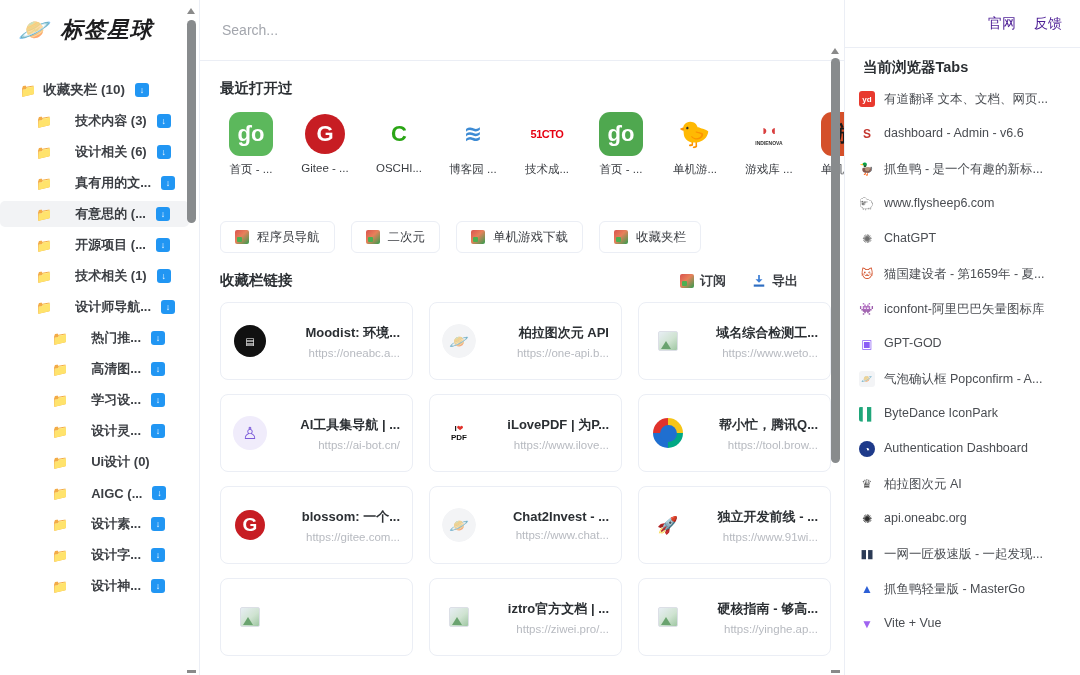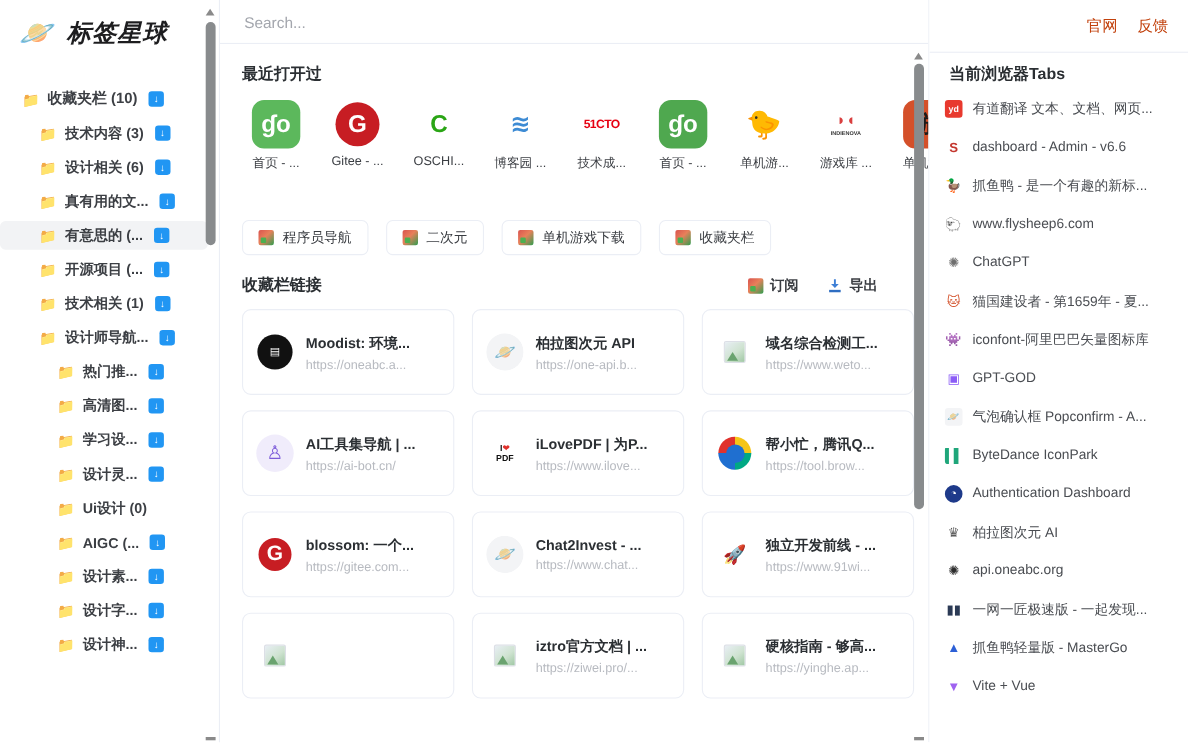--- a/index.html
+++ b/index.html
@@ -48,21 +48,21 @@
   }
   .dl-badge {
     width: 14px; height: 14px; flex: 0 0 14px;
     background: #2196f3; border-radius: 3px;
     color: #fff; font-size: 9px; line-height: 14px; text-align: center;
     margin-left: 3px;
   }
   .depth-0 { padding-left: 20px; }
   .depth-1 { padding-left: 36px; }
   .depth-2 { padding-left: 52px; }
-  .depth-1 .label, .depth-2 .label { font-size: 13px; }
+  .depth-1 .label, .depth-2 .label { font-size: 13px; margin-left: 16px; }
   .depth-0 .label { font-size: 13.5px; }
 
   
   .sb {
     position: absolute; width: 11px;
     background: transparent;
   }
   .sb .arrow-up {
     position: absolute; top: 0; left: 1px;
     width: 0; height: 0;
@@ -91,21 +91,21 @@
     background: #fff;
     display: flex;
   }
   .center {
     width: 645px; flex: 0 0 645px;
     height: 675px; position: relative;
     border-right: 1px solid #ebeef5;
     overflow: hidden;
   }
   .topbar {
-    height: 40px;
+    height: 61px;
     border-bottom: 1px solid #ebeef5;
     display: flex; align-items: center;
     padding-left: 22px;
   }
   .search-input {
     border: none; outline: none; background: transparent;
     font-size: 14px; color: #333;
     font-family: "Liberation Sans", sans-serif;
     width: 420px;
   }
@@ -115,21 +115,21 @@
     position: absolute; right: 0; top: 0; height: 48px;
     display: flex; align-items: center; gap: 18px;
     padding-right: 18px;
     border-bottom: 1px solid #ebeef5;
     background: #fff;
     z-index: 4;
     width: 235px;
     justify-content: flex-end;
   }
   .top-link {
-    font-size: 14px; color: #c2410c; cursor: pointer;
+    font-size: 14px; color: #4c1d95; cursor: pointer;
     white-space: nowrap;
   }
 
   .center-body { padding: 18px 30px 0 20px; height: 627px; overflow: hidden; }
   .sec-title {
     font-size: 14.5px; font-weight: bold; color: #2b2f33;
     margin-bottom: 14px;
   }
 
   .recent-row { display: flex; gap: 12px; margin-bottom: 20px; }
@@ -188,21 +188,21 @@
     height: 78px; border: 1px solid #ebeef5; border-radius: 8px;
     background: #fff; display: flex; align-items: center;
     padding: 0 12px; gap: 11px; cursor: pointer;
     overflow: hidden;
   }
   .card-ico {
     width: 34px; height: 34px; flex: 0 0 34px;
     display: flex; align-items: center; justify-content: center;
     border-radius: 50%; overflow: hidden; position: relative;
   }
-  .card-txt { min-width: 0; flex: 1 1 auto; }
+  .card-txt { min-width: 0; flex: 1 1 auto; text-align: right; }
   .card-title {
     font-size: 13px; font-weight: bold; color: #2b2f33;
     white-space: nowrap; overflow: hidden; text-overflow: ellipsis;
     margin-bottom: 5px;
   }
   .card-url {
     font-size: 11.5px; color: #b7bac0;
     white-space: nowrap; overflow: hidden; text-overflow: ellipsis;
   }
 

